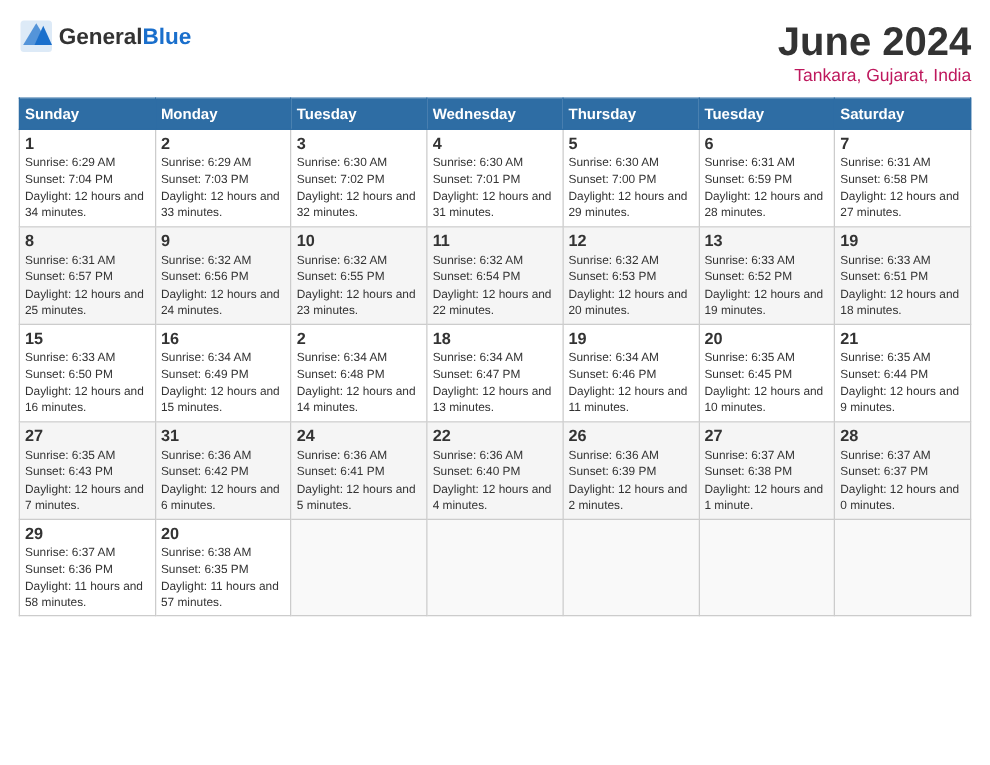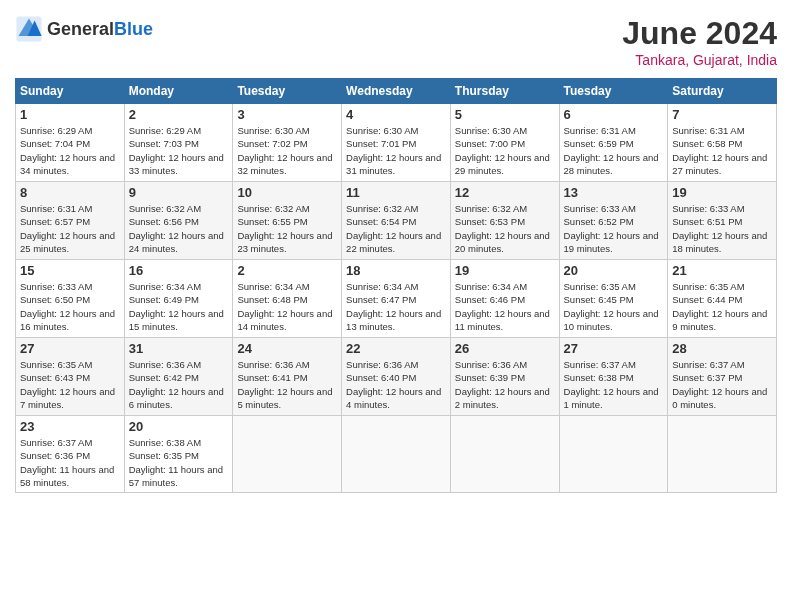--- a/index.html
+++ b/index.html
@@ -357,21 +357,21 @@
         <span class="day-num">28</span>
         <div class="day-info">
           Sunrise: 6:37 AM<br>
           Sunset: 6:37 PM<br>
           Daylight: 12 hours and 0 minutes.
         </div>
       </td>
         </tr>
         <tr class="last-row">
           <td>
-        <span class="day-num">23</span>
+        <span class="day-num">29</span>
         <div class="day-info">
           Sunrise: 6:37 AM<br>
           Sunset: 6:36 PM<br>
           Daylight: 11 hours and 58 minutes.
         </div>
       </td>
           <td>
         <span class="day-num">20</span>
         <div class="day-info">
           Sunrise: 6:38 AM<br>

